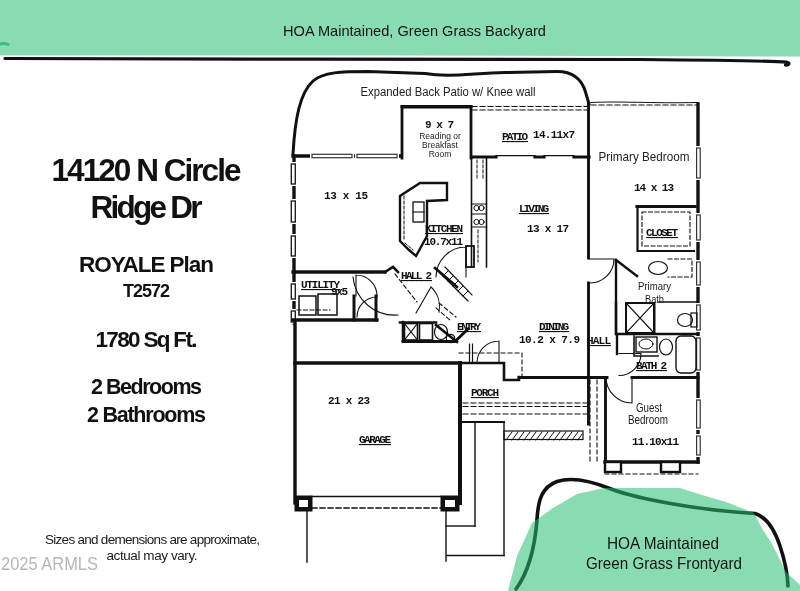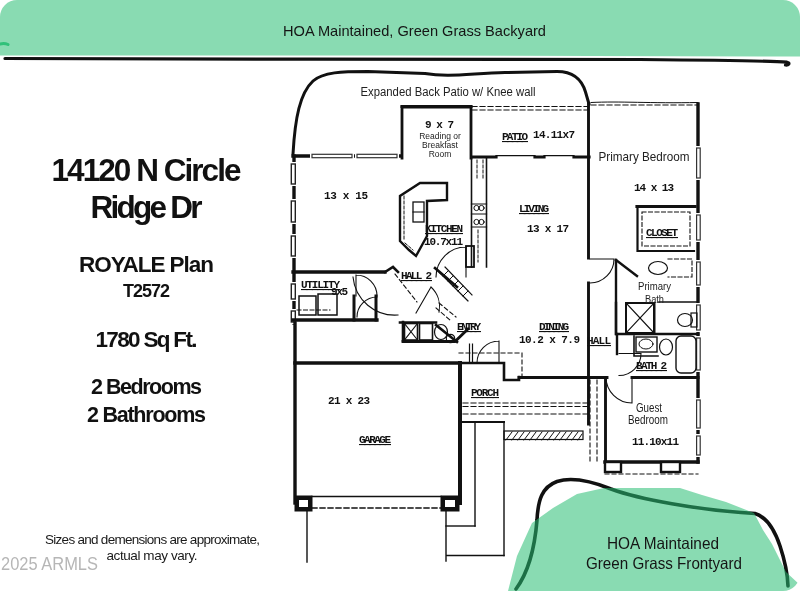--- a/index.html
+++ b/index.html
@@ -1,16 +1,16 @@
 <!DOCTYPE html>
 <html><head>
 <meta charset="utf-8">
 <style>
   html,body{margin:0;padding:0;background:#fff;}
-  #page{position:relative;width:800px;height:591px;overflow:hidden;font-family:"Liberation Sans",sans-serif;border-radius:17px;}
+  #page{position:relative;width:800px;height:591px;overflow:hidden;font-family:"Liberation Sans",sans-serif;}
   svg text{white-space:pre;}
   .mono{font-family:"Liberation Mono",monospace;font-weight:bold;fill:#111;}
   .sans{font-family:"Liberation Sans",sans-serif;fill:#222;}
 </style>
 </head>
 <body>
 <div id="page">
 <svg width="800" height="591" viewBox="0 0 800 591">
 
   <path d="M0,0 H800 V56.5 L400,55.5 L0,55.5 Z" fill="rgba(40,190,115,0.55)"></path>

